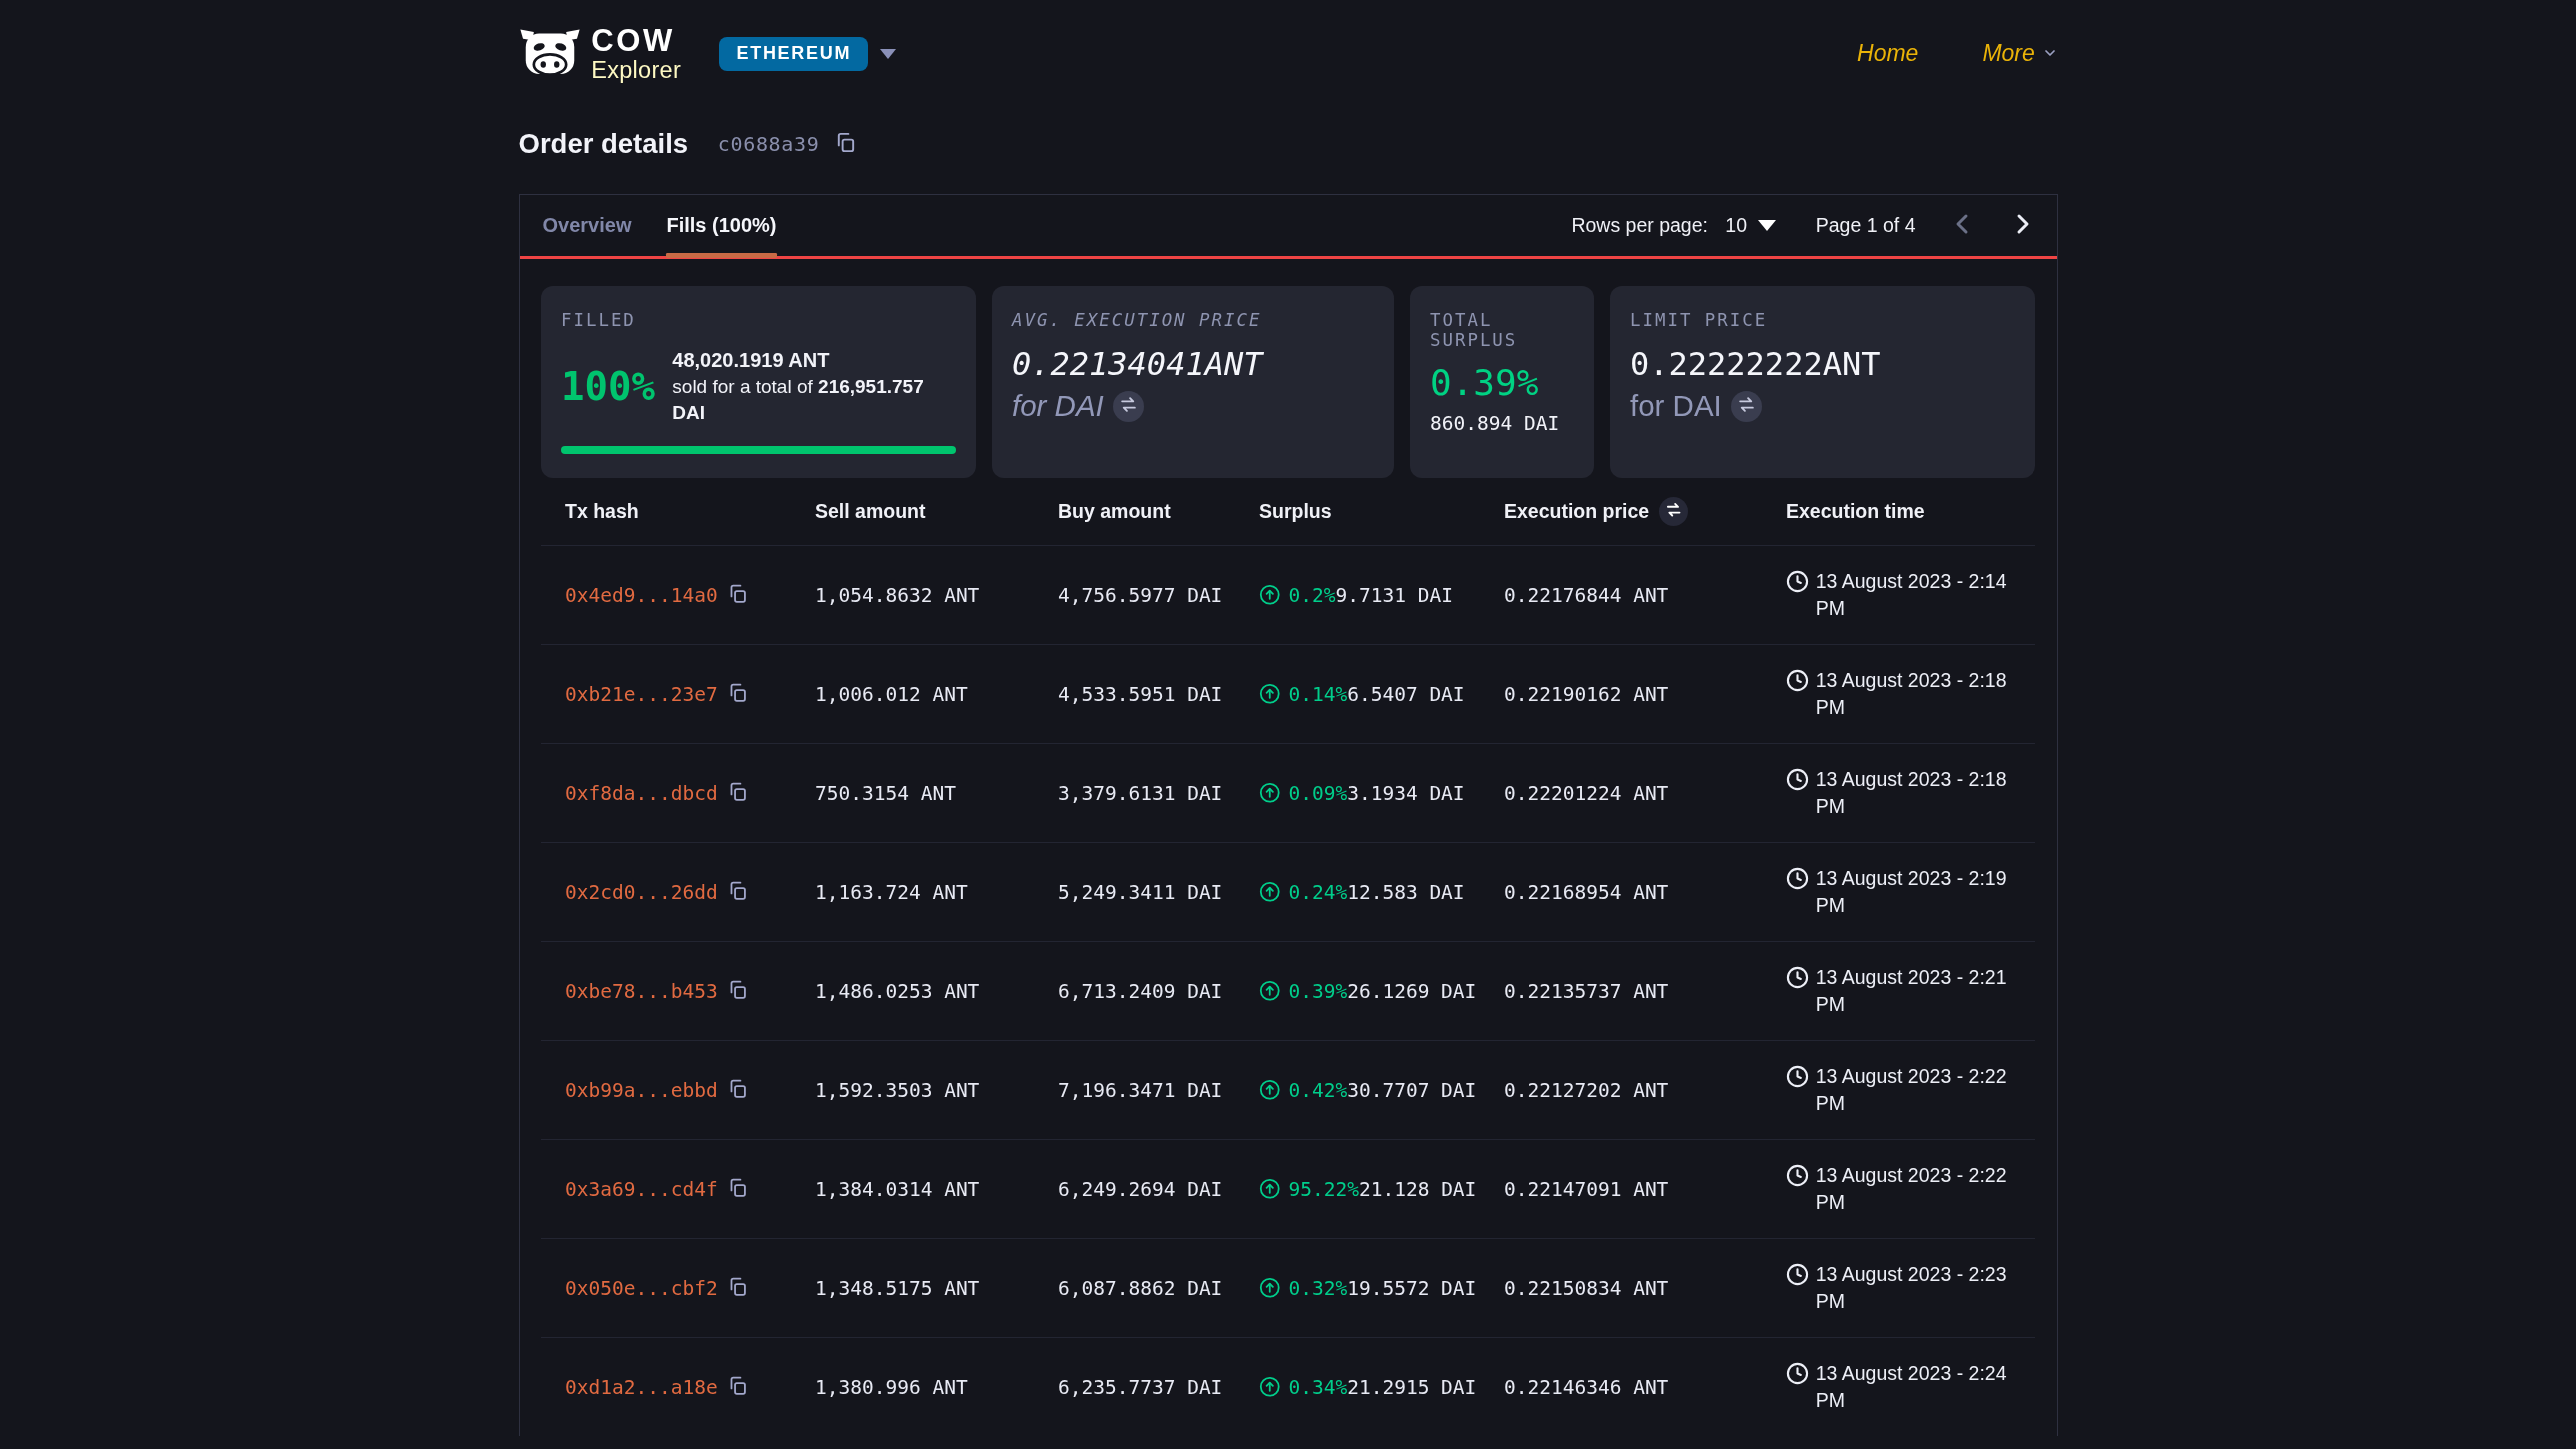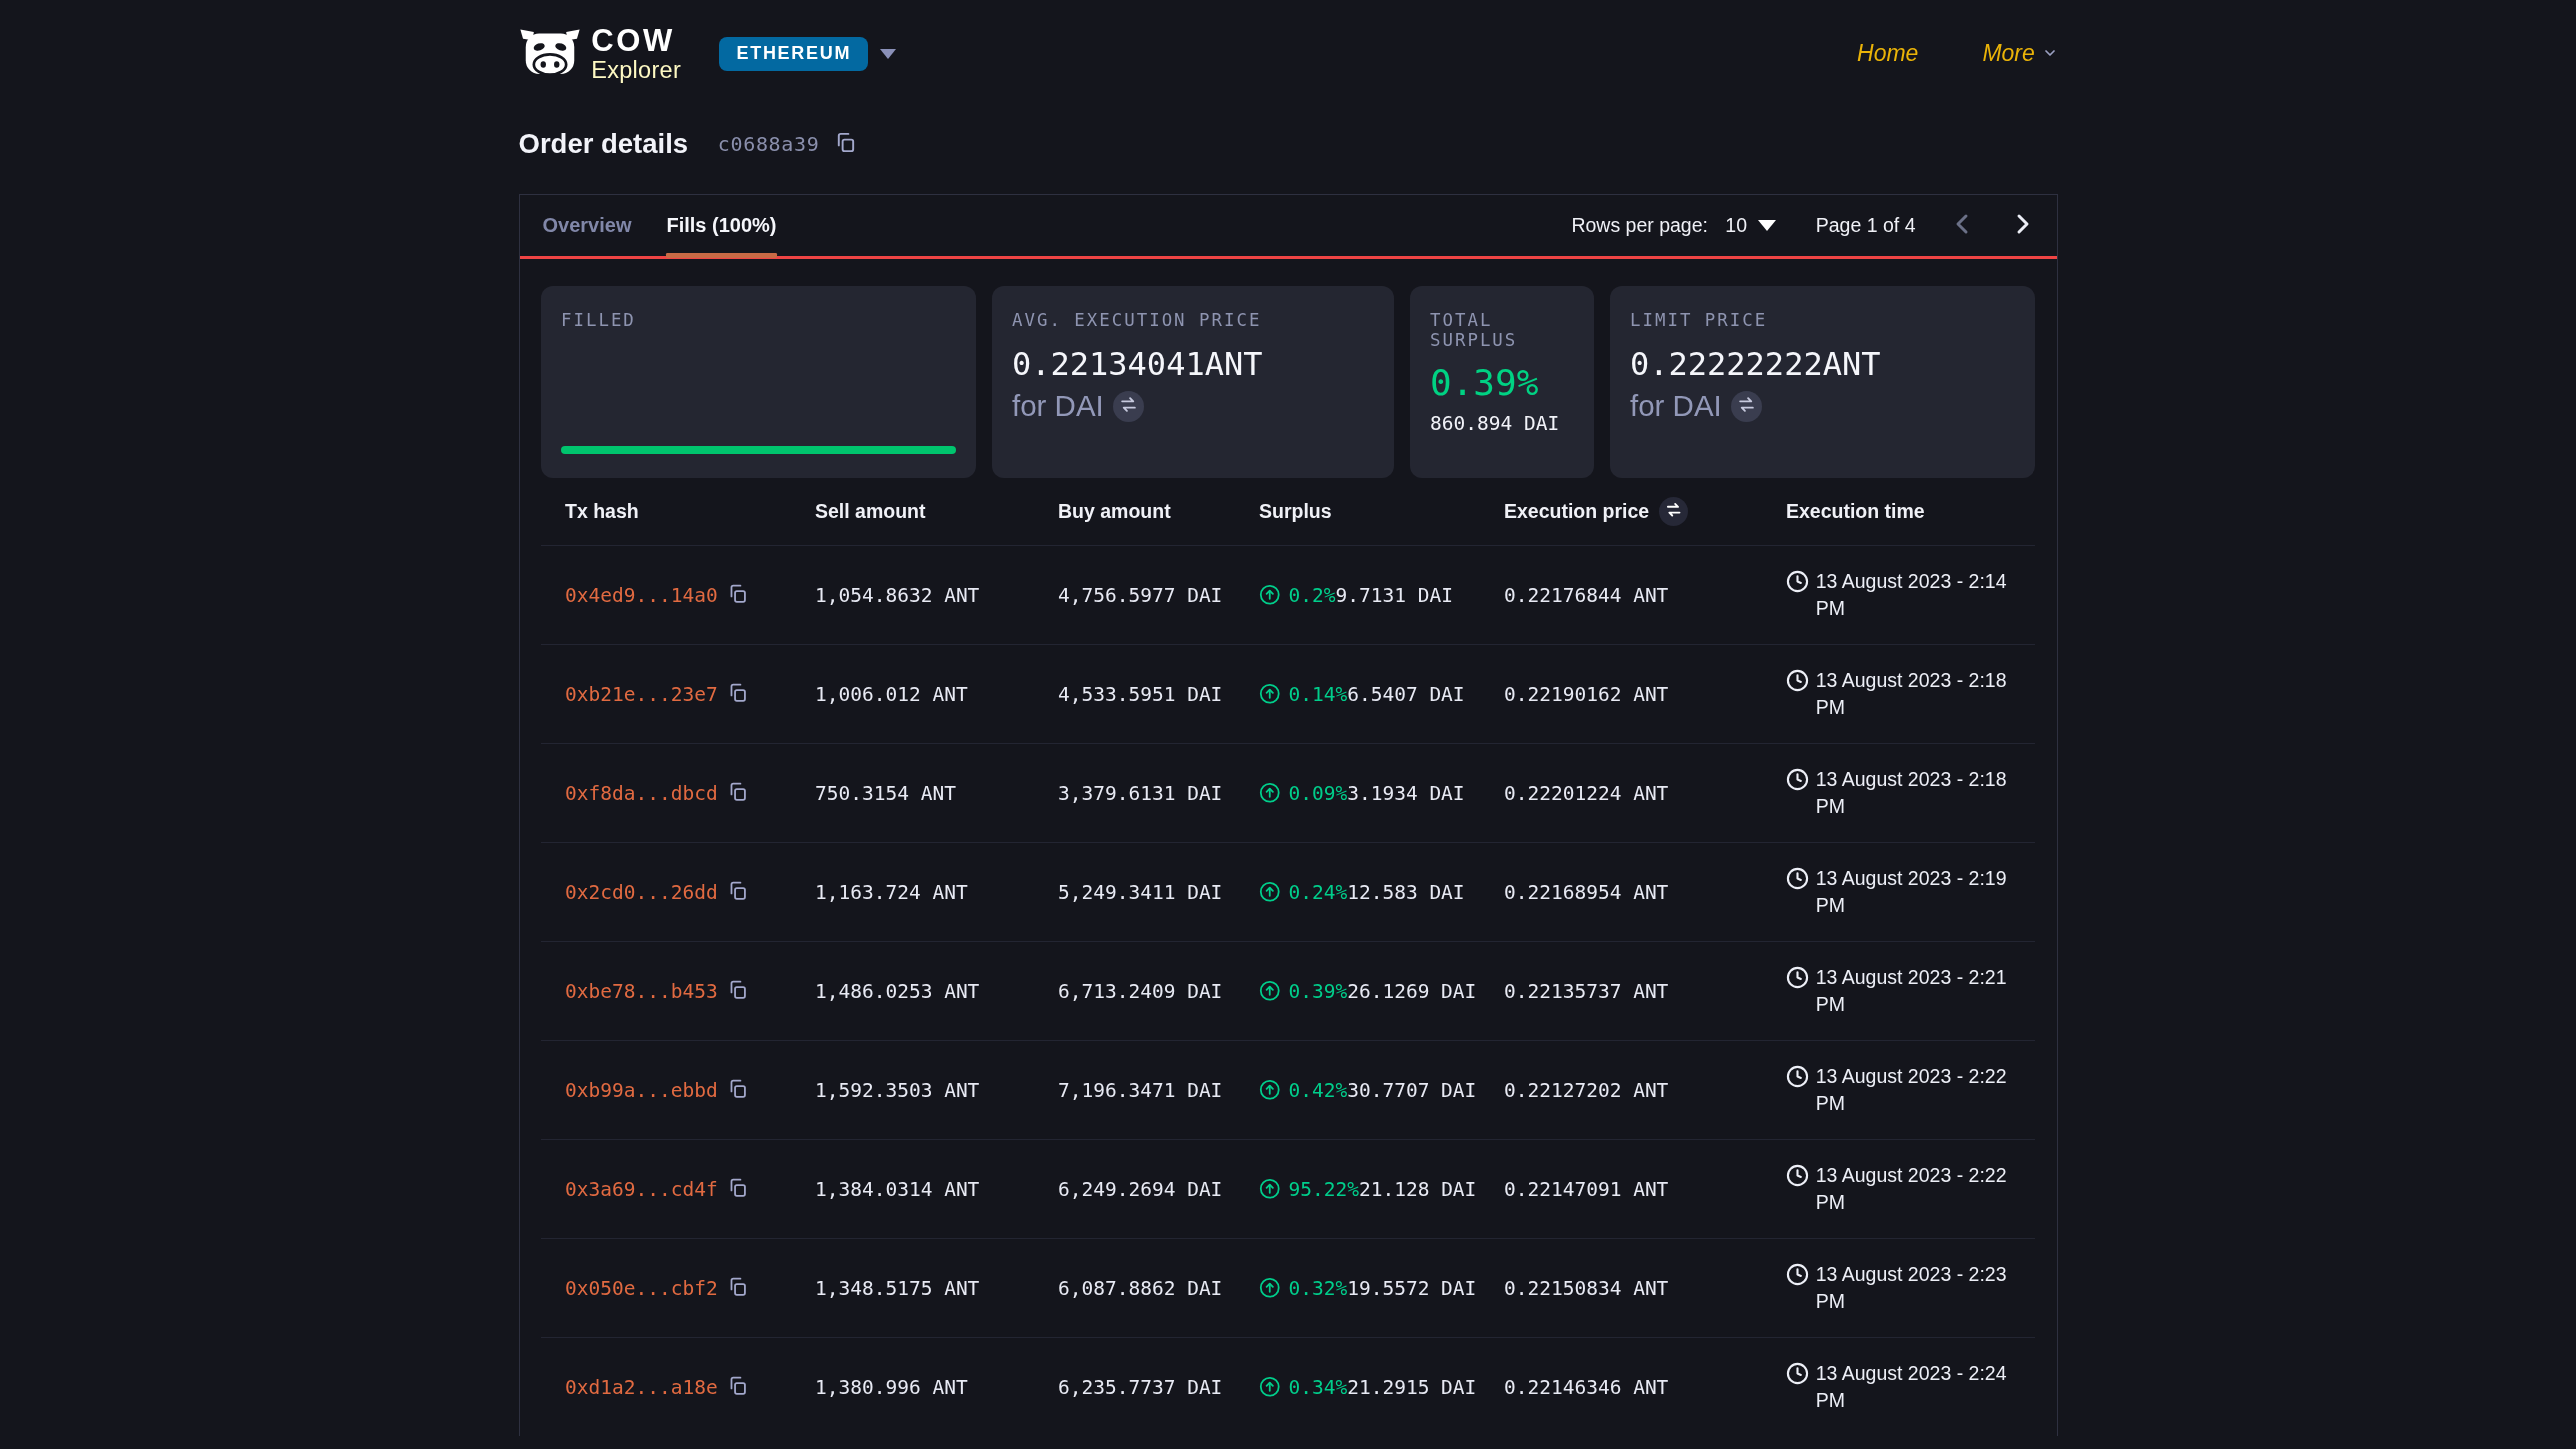--- a/index.html
+++ b/index.html
@@ -69,21 +69,21 @@
   .cards { display:flex; gap:16px; margin:27px 21.5px 0 21.5px; }
   .card { background:#24263120; background:#242631; border-radius:12px; padding:24px 20px; height:192px; }
   .card-label { font-family:"DejaVu Sans Mono", monospace; font-size:17.4px; color:#8E94B0; letter-spacing:2px; }
   .card-filled { flex:0 0 435px; display:flex; flex-direction:column; }
   .filled-row { display:flex; align-items:center; margin-top:17.4px; }
   .filled-pct { font-size:39px; font-weight:bold; color:#00C46E; }
   .filled-detail { margin-left:17.4px; font-size:19px; line-height:1.35; color:#F2F3F9; }
   .filled-amount { font-weight:bold; font-size:20px; }
   .filled-sold b { font-weight:bold; }
   .progress { margin-top:auto; height:8px; border-radius:4px; background:#00C46E; width:100%; }
-  .card-price { flex:0 0 402px; }
+  .card-price { flex:0 0 402px;font-style:italic; }
   .card-surplus { flex:0 0 184px; }
   .card-limit { flex:1; }
   .price-value { margin-top:14.8px; font-size:32px; color:#F5F6FB; }
   .price-unit { margin-top:6.7px; font-size:29.5px; color:#9298B8; display:flex; align-items:center; gap:9.4px; }
   .swap-chip { width:31px; height:31px; border-radius:50%; background:#3A3D4F; display:inline-flex; align-items:center; justify-content:center; border:none; cursor:pointer; }
   .surplus-big { margin-top:12px; font-size:36px; color:#00D283; }
   .surplus-sub { margin-top:9.4px; font-size:19.5px; color:#F2F3F9; }
 
   
   .table { margin:0 21.5px; }
@@ -183,20 +183,27 @@
               </svg>
           </span>
         </button>
       </div>
     </div>
 
     <div class="cards">
 
       <div class="card card-filled">
         <span class="card-label">FILLED</span>
+        <div class="filled-row">
+          <span class="filled-pct mono">100%</span>
+          <span class="filled-detail">
+            <span class="filled-amount">48,020.1919 ANT</span><br>
+            <span class="filled-sold"><span>sold for a total of </span><b>216,951.757 DAI</b></span>
+          </span>
+        </div>
         <div class="progress"></div>
       </div>
 
       <div class="card card-price">
         <span class="card-label">AVG. EXECUTION PRICE</span>
         <div class="price-value mono">0.22134041ANT</div>
         <div class="price-unit">
           <span>for DAI</span>
           <button class="swap-chip">
             <span>

